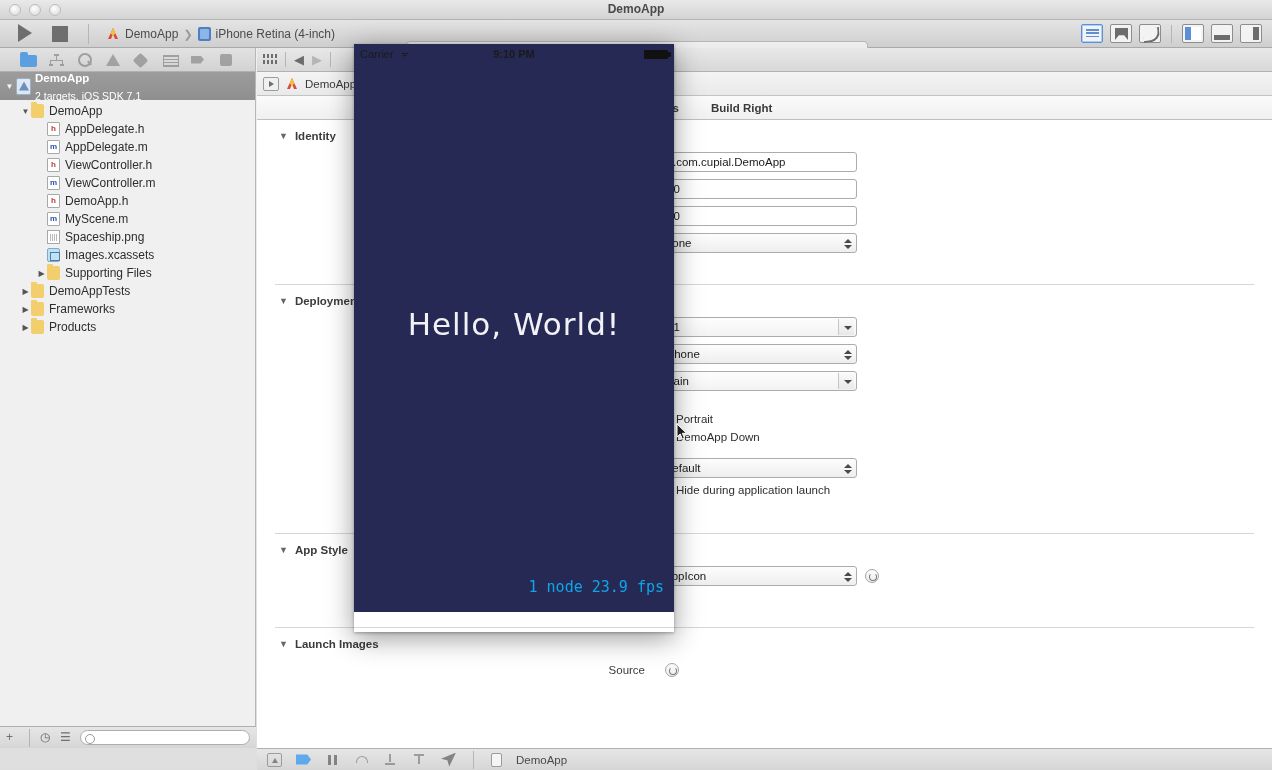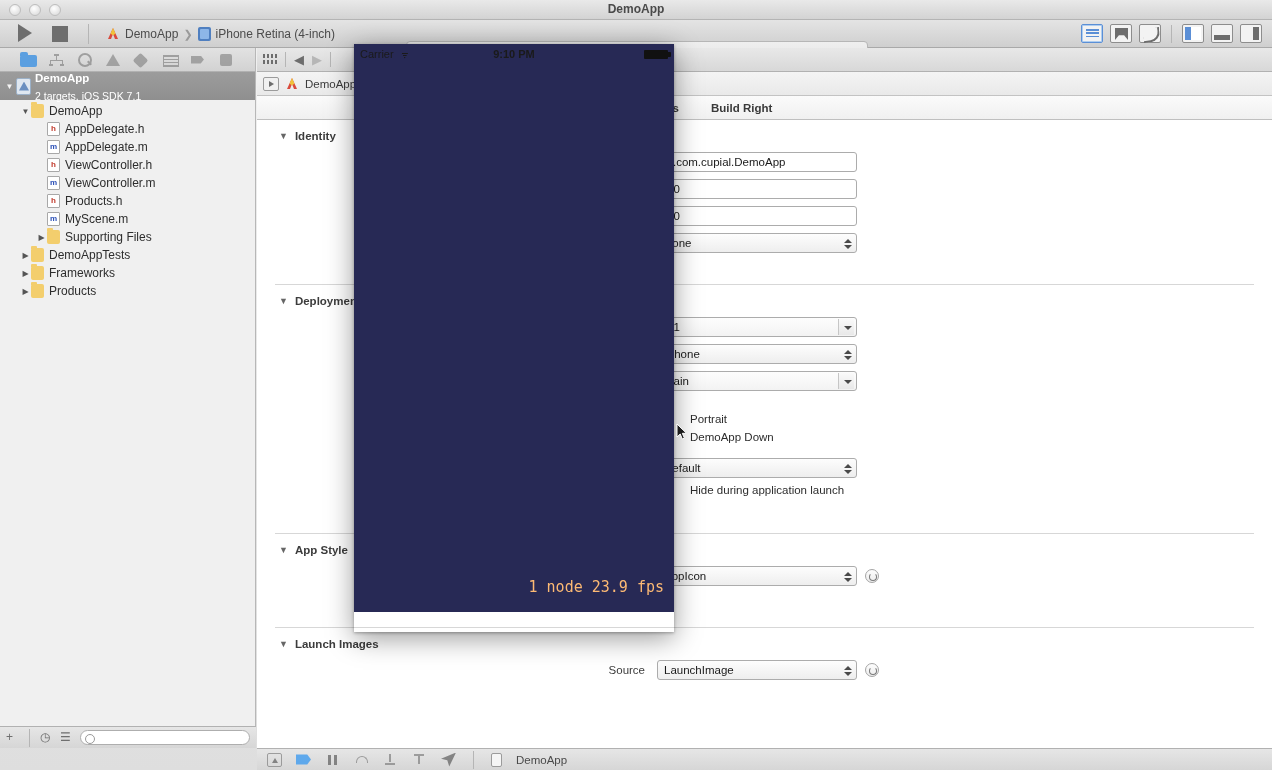--- a/index.html
+++ b/index.html
@@ -223,21 +223,21 @@
   .popup .st i { display:block; width:0; height:0; border-left:4px solid transparent;
     border-right:4px solid transparent; }
   .popup .st .u { border-bottom: 4px solid #4a4a4a; }
   .popup .st .d { border-top: 4px solid #4a4a4a; }
   .combo { background: linear-gradient(#fdfdfd,#f3f3f3); position: relative; padding-right: 22px; }
   .combo .dn { position: absolute; right: 2px; top: 1px; width: 16px; height: 16px;
     border-left: 1px solid #c6c6c6; background: linear-gradient(#fafafa,#e8e8e8); }
   .combo .dn:after { content:""; position:absolute; left:5px; top:7px; width:0; height:0;
     border-left:4px solid transparent; border-right:4px solid transparent; border-top:4px solid #4a4a4a; }
 
-  .cbrow { display:flex; align-items:center; height: 18px; padding-left: 400px; gap: 21px;
+  .cbrow { display:flex; align-items:center; height: 18px; padding-left: 400px; gap: 7px;
     font-size: 11.5px; color: #2d2d2d; }
   .cbrow .boxwrap { width: 12px; }
   .cbox { width: 12px; height: 12px; border: 1px solid #a5a5a5; border-radius: 2px;
     background: linear-gradient(#ffffff,#f0f0f0); position: relative; display:inline-block; }
   .cbox.on:after { content:""; position:absolute; left:3px; top:-1px; width:5px; height:9px;
     border-right:2px solid #3a3a3a; border-bottom:0; transform: rotate(18deg); }
 
   .refresh { width: 14px; height: 14px; border: 1px solid #a5a5a5; border-radius: 50%;
     background: linear-gradient(#fdfdfd,#ededed); margin-left: 8px; position: relative; }
   .refresh:after { content:""; position:absolute; left:3px; top:3px; width: 6px; height: 6px;
@@ -404,27 +404,39 @@
         <div class="row">
           <span style="width:36px"></span>
           <span class="disc"></span>
           <span class="fico f-file f-m">m</span>
           <span class="row-lbl">ViewController.m</span>
         </div>
         <div class="row">
           <span style="width:36px"></span>
           <span class="disc"></span>
           <span class="fico f-file f-h">h</span>
-          <span class="row-lbl">Products.h</span>
+          <span class="row-lbl">DemoApp.h</span>
         </div>
         <div class="row">
           <span style="width:36px"></span>
           <span class="disc"></span>
           <span class="fico f-file f-m">m</span>
           <span class="row-lbl">MyScene.m</span>
+        </div>
+        <div class="row">
+          <span style="width:36px"></span>
+          <span class="disc"></span>
+          <span class="fico f-png"></span>
+          <span class="row-lbl">Spaceship.png</span>
+        </div>
+        <div class="row">
+          <span style="width:36px"></span>
+          <span class="disc"></span>
+          <span class="fico f-xc"></span>
+          <span class="row-lbl">Images.xcassets</span>
         </div>
         <div class="row">
           <span style="width:36px"></span>
           <span class="disc">▶</span>
           <span class="fico f-folder"></span>
           <span class="row-lbl">Supporting Files</span>
         </div>
         <div class="row">
           <span style="width:20px"></span>
           <span class="disc">▶</span>
@@ -597,27 +609,20 @@
           <div style="height: 28px;"></div>
           <div class="hr"></div>
         </div>
         <div class="sec">
           <div class="sec-head">
             <span class="tri">▼</span>
             <span>Launch Images</span>
           </div>
           <div class="frow">
             <span class="flabel">Source</span>
-            <span class="ctl text popup">
-              <span>LaunchImage</span>
-              <span class="st">
-                <i class="u"></i>
-                <i class="d"></i>
-              </span>
-            </span>
             <span class="refresh"></span>
           </div>
           <div style="height: 28px;"></div>
         </div>
       </div>
   </div>
 
   <div class="bottombar">
     <span class="bb-ico bb-box"></span>
     <span class="bb-ico bb-flag"></span>
@@ -634,21 +639,22 @@
   <div class="sim">
     <div class="sim-screen" style="background: rgb(39, 41, 85);">
       <div class="sim-status">
         <span class="sim-carrier">
           <span>Carrier</span>
           <span class="wifi"></span>
         </span>
         <span class="sim-time">9:10 PM</span>
         <span class="battery"></span>
       </div>
-      <div class="fps" style="color: #fdba74;">1 node 23.9 fps</div>
+      <div class="hello">Hello, World!</div>
+      <div class="fps" style="color: #0ea5e9;">1 node 23.9 fps</div>
     </div>
   </div>
 
   <div class="cursor">
     <svg width="12" height="18" viewBox="0 0 12 18">
       <path d="M1 1 L1 14 L4.2 11 L6.3 16 L8.4 15.1 L6.3 10.3 L10.5 10.3 Z" fill="#1c1c1c" stroke="#ffffff" stroke-width="1"></path>
     </svg>
   </div>
 
 </div>

